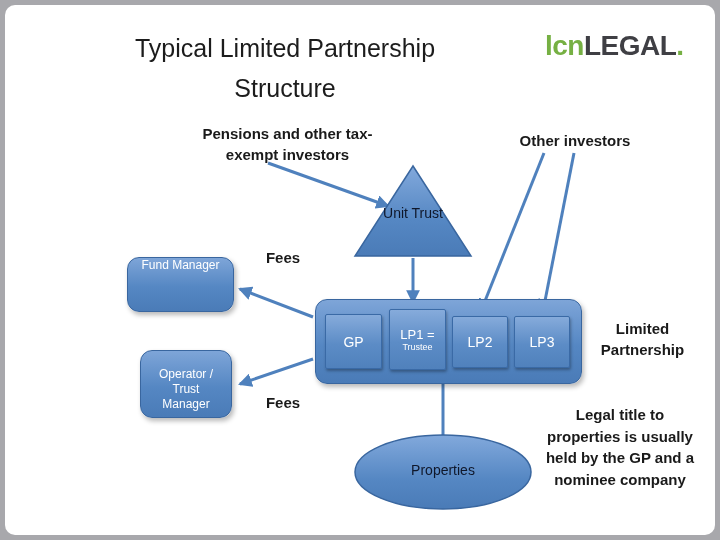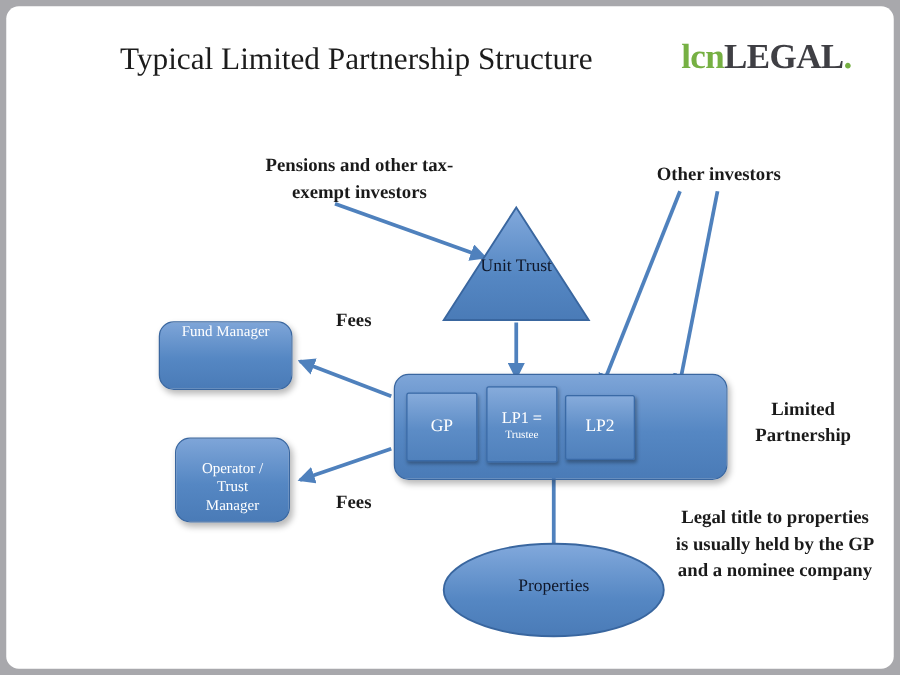--- a/index.html
+++ b/index.html
@@ -1,17 +1,17 @@
 <!DOCTYPE html>
 <html><head>
 <meta charset="utf-8">
 <style>
   html,body{margin:0;padding:0;background:#9d9da1;}
   .frame{position:relative;width:720px;height:540px;background:#a8a8ac;overflow:hidden;
-         font-family:Liberation Serif, serif;}
+         font-family:Liberation Sans, sans-serif;}
   .slide-bg{position:absolute;left:5px;top:5px;right:5px;bottom:5px;background:#ffffff;border-radius:10px;}
   .canvas{position:absolute;left:0;top:0;width:720px;height:540px;}
   .diagram-svg{position:absolute;left:0;top:0;}
 
   .title{position:absolute;left:90px;top:28px;width:390px;text-align:center;
          font-size:25px;line-height:40px;color:#1c1c1c;}
   .logo{position:absolute;left:545px;top:30px;font-size:28px;font-weight:800;letter-spacing:-0.5px;white-space:nowrap;}
   .logo .lcn{color:#76b043;}
   .logo .legal{color:#3f3f44;}
   .logo .dot{color:#76b043;}
@@ -107,18 +107,21 @@
     <div class="inner-box box-gp">
       <span>GP</span>
     </div>
     <div class="inner-box box-lp1">
       <span>LP1 =</span>
       <span class="sub">Trustee</span>
     </div>
     <div class="inner-box box-lp2">
       <span>LP2</span>
     </div>
+    <div class="inner-box box-lp3">
+      <span>LP3</span>
+    </div>
 
     <div class="shape-text txt-unit-trust">Unit Trust</div>
     <div class="shape-text txt-properties">Properties</div>
 
   </div>
 </div>
 
 </body></html>

